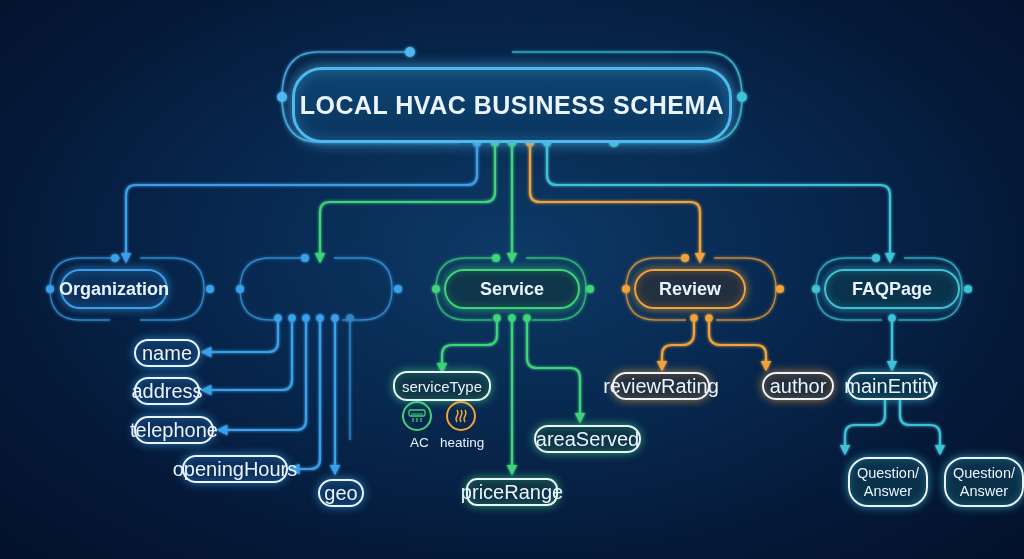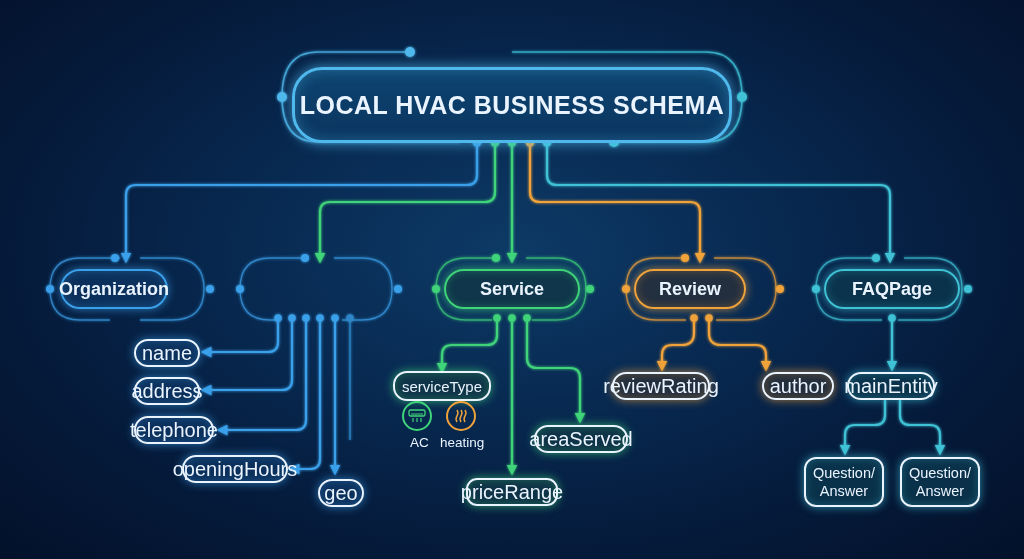--- a/index.html
+++ b/index.html
@@ -22,21 +22,21 @@
     font-size: 25px; font-weight: bold; letter-spacing: 0.5px;
   }
   .main {
     height: 40px; border-radius: 20px; border: 2.5px solid; font-size: 18px; font-weight: bold;
   }
   .blue { border-color: #3aa0ea; background: rgba(14,52,96,0.85); box-shadow: 0 0 10px rgba(58,160,234,0.7), inset 0 0 8px rgba(58,160,234,0.3); }
   .green { border-color: #3fd47a; background: rgba(16,54,70,0.85); box-shadow: 0 0 10px rgba(63,212,122,0.7), inset 0 0 8px rgba(63,212,122,0.3); }
   .orange { border-color: #f0a33a; background: rgba(40,48,60,0.85); box-shadow: 0 0 10px rgba(240,163,58,0.7), inset 0 0 8px rgba(240,163,58,0.3); }
   .teal { border-color: #3fc2d6; background: rgba(12,54,78,0.85); box-shadow: 0 0 10px rgba(63,194,214,0.7), inset 0 0 8px rgba(63,194,214,0.3); }
   .leaf { height: 28px; border-radius: 14px; border: 2px solid; font-size: 20px; padding: 0 10px; }
-  .qa { height: 50px; border-radius: 12px; border: 2px solid; font-size: 14.5px; line-height: 18px; white-space: normal; flex-direction: column; }
+  .qa { height: 50px; border-radius: 20px; border: 2px solid; font-size: 14.5px; line-height: 18px; white-space: normal; flex-direction: column; margin-left: 44px; }
   .icon-circle {
     position: absolute; width: 30px; height: 30px; border-radius: 50%; border: 2px solid;
     box-sizing: border-box; display: flex; align-items: center; justify-content: center;
   }
   .icon-label { position: absolute; color: #eaf4ff; font-size: 13.5px; }
 </style>
 </head>
 <body>
 
 <div id="stage">
@@ -169,21 +169,21 @@
       </svg>
   </div>
   <div class="icon-circle" style="left:446px;top:401px;border-color:#f0a33a;">
     <svg width="16" height="16" viewBox="0 0 16 16">
         <path d="M4,14 Q2,11 4,8 Q6,5 4,2 M8,14 Q6,11 8,8 Q10,5 8,2 M12,14 Q10,11 12,8 Q14,5 12,2" fill="none" stroke="#f0a33a" stroke-width="1.4"></path>
       </svg>
   </div>
   <div class="icon-label" style="left:410px;top:435px;">AC</div>
   <div class="icon-label" style="left:440px;top:435px;">heating</div>
   <div class="node leaf green" style="left:466px;top:478px;width:92px;border-radius:11px;">priceRange</div>
-  <div class="node leaf green" style="left:534px;top:425px;width:94px;">areaServed</div>
+  <div class="node leaf green" style="left:534px;top:425px;width:107px;">areaServed</div>
 
   <div class="node leaf orange" style="left:612px;top:372px;width:98px;">reviewRating</div>
   <div class="node leaf orange" style="left:730px;top:372px;width:72px;margin-left:32px;">author</div>
 
   <div class="node leaf teal" style="left:847px;top:372px;width:88px;">mainEntity</div>
   <div class="node qa teal" style="left:804px;top:457px;width:80px;">
     <span>Question/</span>
     <span>Answer</span>
   </div>
   <div class="node qa teal" style="left:900px;top:457px;width:80px;">

